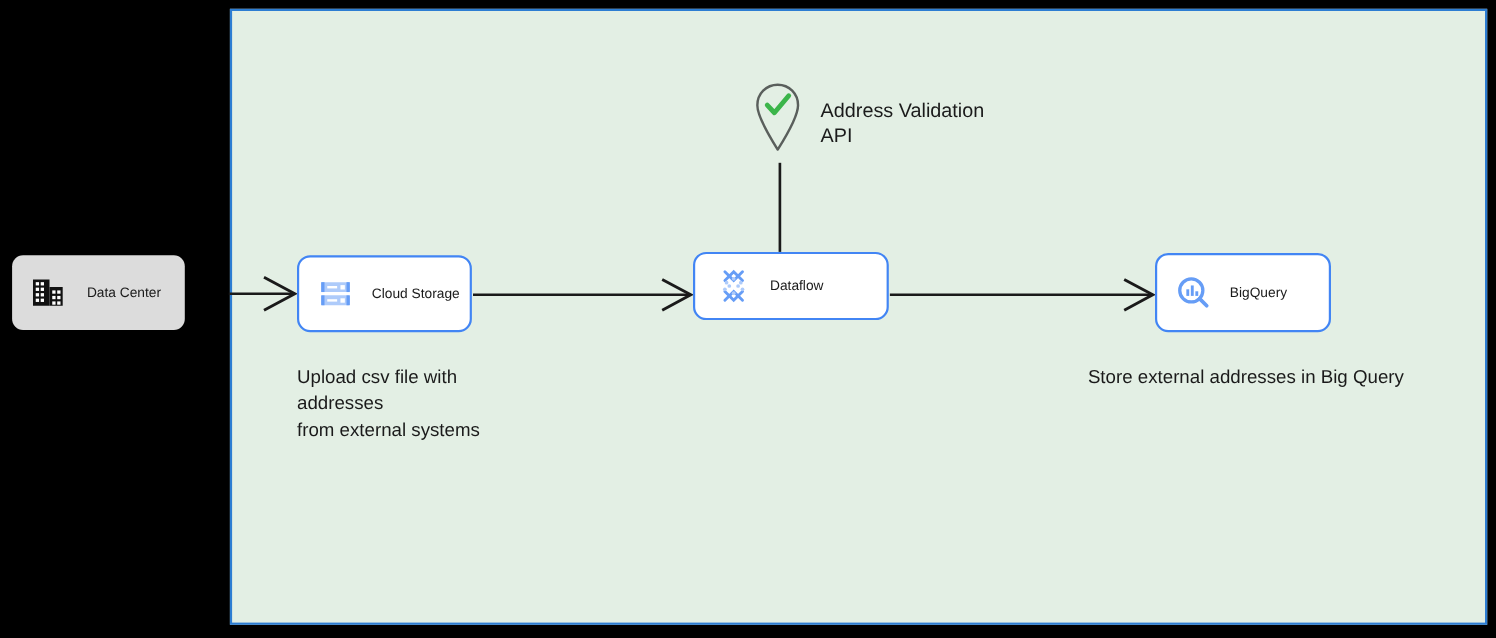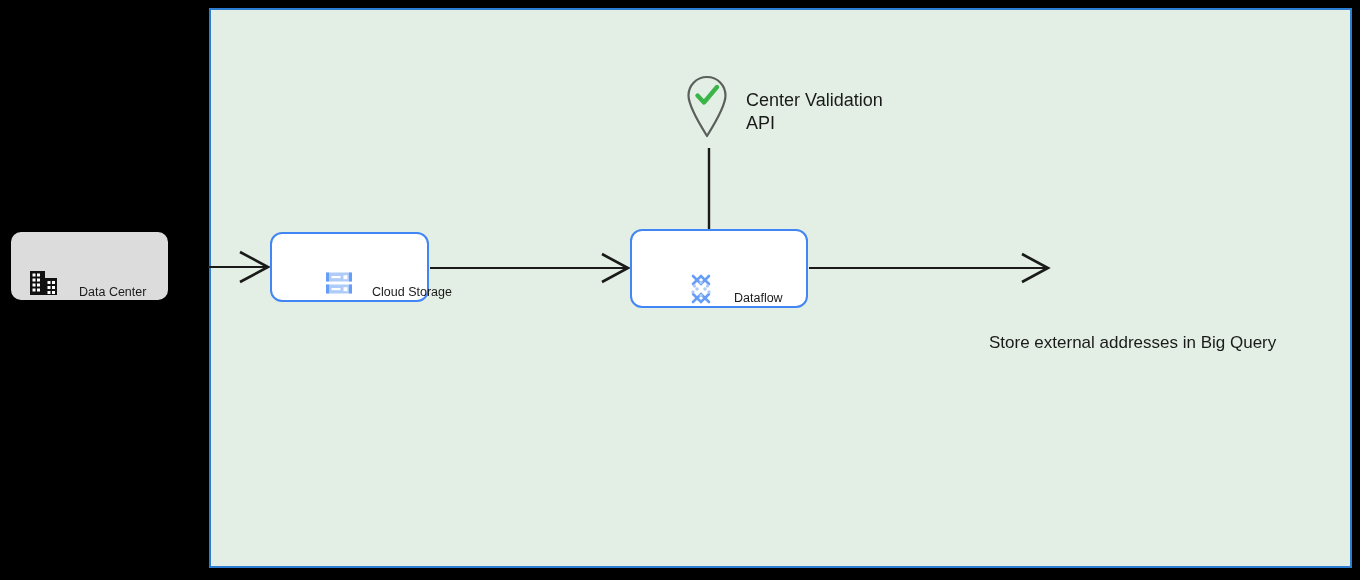--- a/index.html
+++ b/index.html
@@ -33,52 +33,51 @@
     background: #e3efe4;
     border: 2px solid #2d7dd2;
     box-sizing: border-box;
   }
 
   
   .node {
     position: absolute;
     box-sizing: border-box;
     display: flex;
-    align-items: flex-end;
+    align-items: center;
     border-radius: 12px;
   }
 
   .node-onprem {
     left: 11px;
     top: 232px;
     width: 157px;
     height: 68px;
     background: #dcdcdc;
     border: none;
     border-radius: 10px;
   }
 
   .node-gcp {
     background: #ffffff;
     border: 2px solid #4285f4;
-    padding-left: 34px;
   }
 
   .node-cloud-storage {
     left: 270px;
     top: 232px;
     width: 159px;
     height: 70px;
   }
 
   .node-dataflow {
     left: 630px;
     top: 229px;
     width: 178px;
-    height: 79px;
+    height: 62px;
   }
 
   .node-bigquery {
     left: 1050px;
     top: 230px;
     width: 160px;
     height: 72px;
   }
 
   .node-icon {
@@ -238,29 +237,45 @@
           <circle cx="25" cy="20" r="1.7"></circle>
           <circle cx="17" cy="23.5" r="1.7"></circle>
           <circle cx="13" cy="17" r="1.7"></circle>
           <circle cx="21" cy="17" r="1.7"></circle>
         </g>
       </svg>
     </span>
     <span class="node-label">Dataflow</span>
   </div>
 
+  <div class="node node-gcp node-bigquery">
+    <span class="node-icon">
+      <svg width="32" height="32" viewBox="0 0 32 32" aria-hidden="true">
+        <circle cx="14" cy="14" r="10.5" fill="none" stroke="#669df6" stroke-width="3"></circle>
+        <g fill="#669df6">
+          <rect x="9.5" y="13" width="2.6" height="6"></rect>
+          <rect x="13.6" y="9.5" width="2.6" height="9.5"></rect>
+          <rect x="17.7" y="14.8" width="2.6" height="4.2"></rect>
+        </g>
+        <path d="M21.5 21.5 L28 28" stroke="#669df6" stroke-width="3.4" stroke-linecap="round"></path>
+      </svg>
+    </span>
+    <span class="node-label">BigQuery</span>
+  </div>
 
   <div class="ext-service">
     <span class="ext-icon">
       <svg width="46" height="72" viewBox="0 0 46 72" aria-hidden="true">
         <path d="M23 3 C12.5 3 4.5 11.2 4.5 21.6 C4.5 30 12 44.5 23 62 C34 44.5 41.5 30 41.5 21.6 C41.5 11.2 33.5 3 23 3 Z" fill="none" stroke="#5a5f5c" stroke-width="2.2" stroke-linejoin="round"></path>
         <path d="M13.5 21.5 L20 28.5 L33 13" fill="none" stroke="#3bb54a" stroke-width="4.4" stroke-linecap="round" stroke-linejoin="round"></path>
       </svg>
     </span>
-    <span class="ext-label">Center Validation
+    <span class="ext-label">Address Validation
 API</span>
   </div>
 
+  <div class="caption caption-storage">Upload csv file with addresses
+from external systems</div>
 
 
   <div class="caption caption-bigquery">Store external addresses in Big Query</div>
 
 </div>
 
 </body></html>

